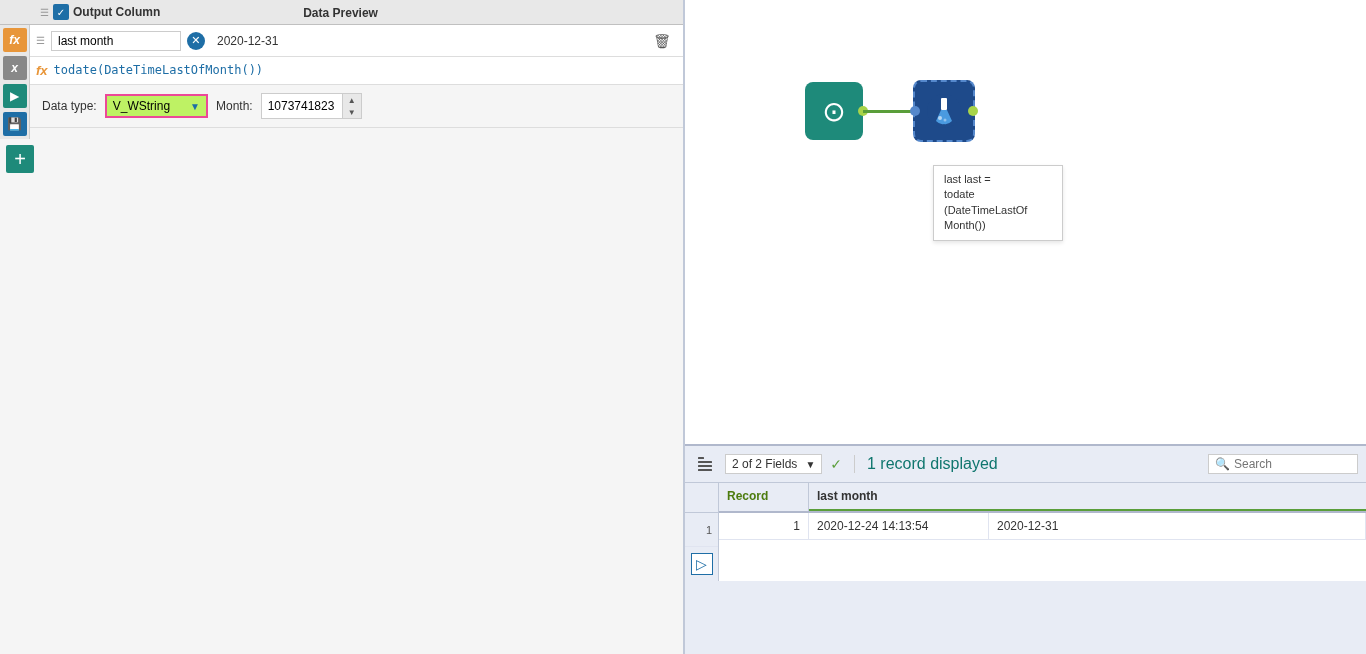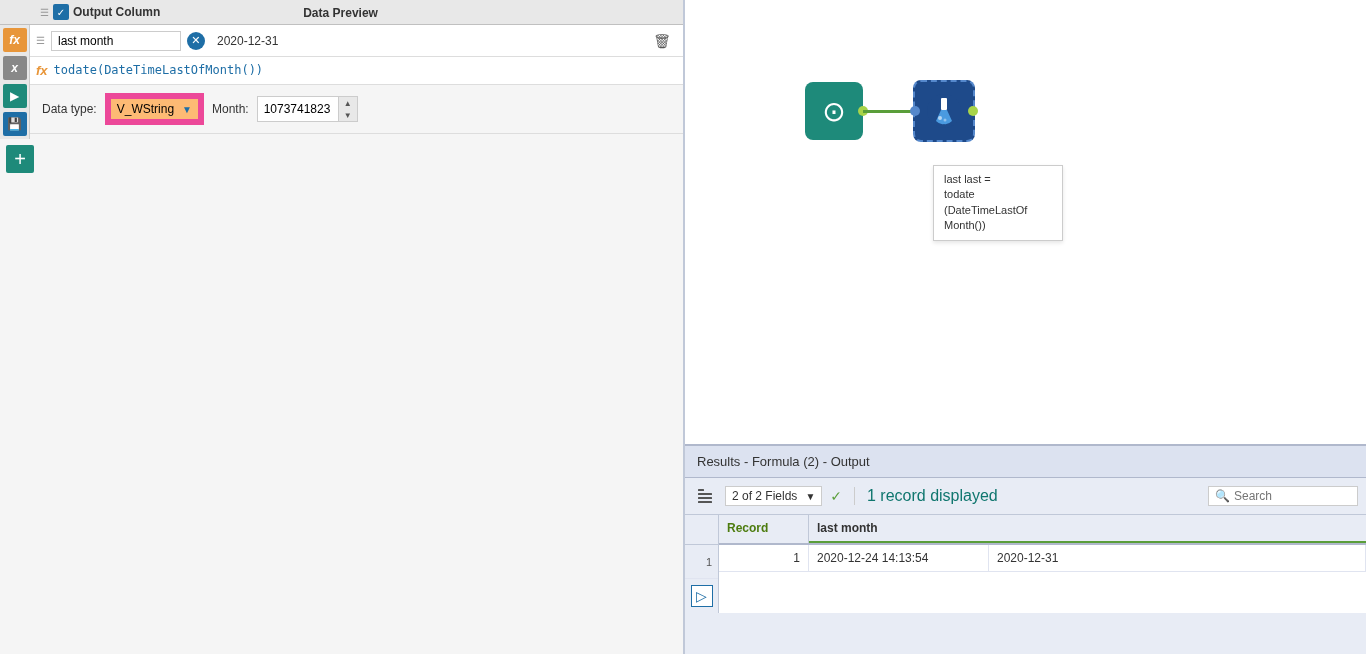--- a/index.html
+++ b/index.html
@@ -156,27 +156,27 @@
       border-bottom: 1px solid #ddd;
       gap: 8px;
     }
 
     .datatype-label {
       font-size: 12px;
       color: #333;
     }
 
     .datatype-select {
-      border: 6px solid #ec4899;
+      border: 2px solid #ec4899;
       padding: 3px 6px;
       font-size: 12px;
-      background: #fdba74;
-      display: flex;
-      align-items: center;
-      gap: 8px;
+      background: #bef264;
+      display: flex;
+      align-items: center;
+      gap: 20px;
       cursor: pointer;
     }
 
     .size-label {
       font-size: 12px;
       color: #333;
     }
 
     .size-input {
       border: 1px solid #ccc;
@@ -629,23 +629,20 @@
           <span>todate</span><br>
           <span>(DateTimeLastOf</span><br>
           <span>Month())</span>
         </div>
       </div>
     </div>
   </div>
 
   <div class="results-panel">
 
-    <div class="results-header">
-      <span>Results - Formula (2) - Output</span>
-    </div>
 
     <div class="results-toolbar">
       <div class="toolbar-icon-btn">
         <svg width="16" height="16" viewBox="0 0 16 16" fill="#555">
           <rect x="1" y="1" width="6" height="2" rx="0.5"></rect>
           <rect x="1" y="5" width="14" height="2" rx="0.5"></rect>
           <rect x="1" y="9" width="14" height="2" rx="0.5"></rect>
           <rect x="1" y="13" width="14" height="2" rx="0.5"></rect>
         </svg>
       </div>

